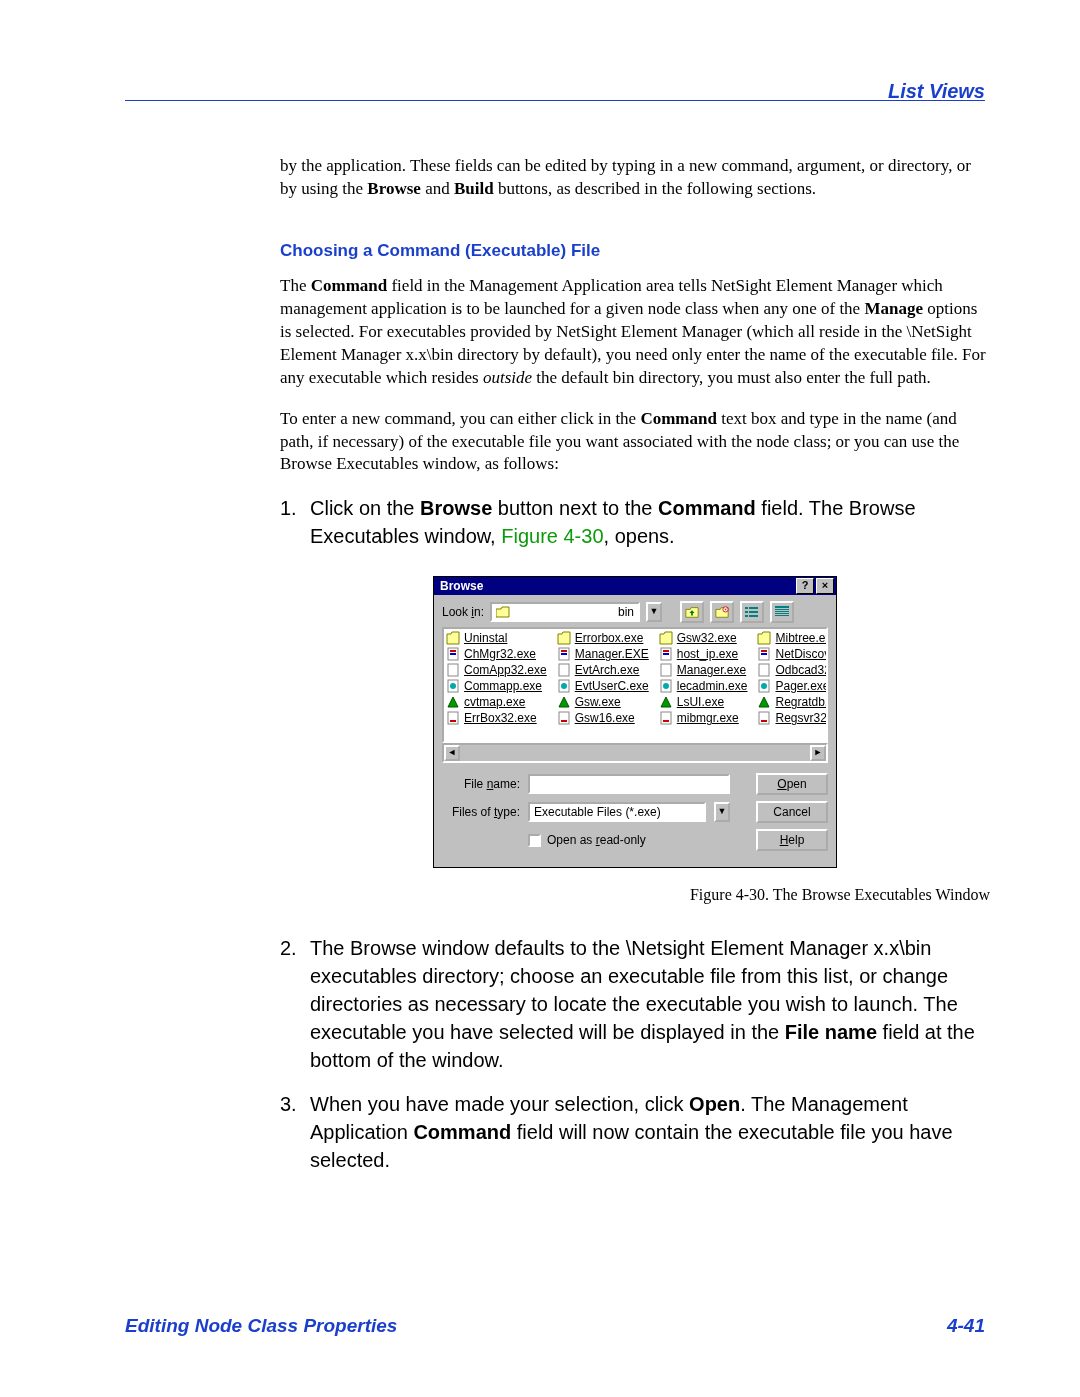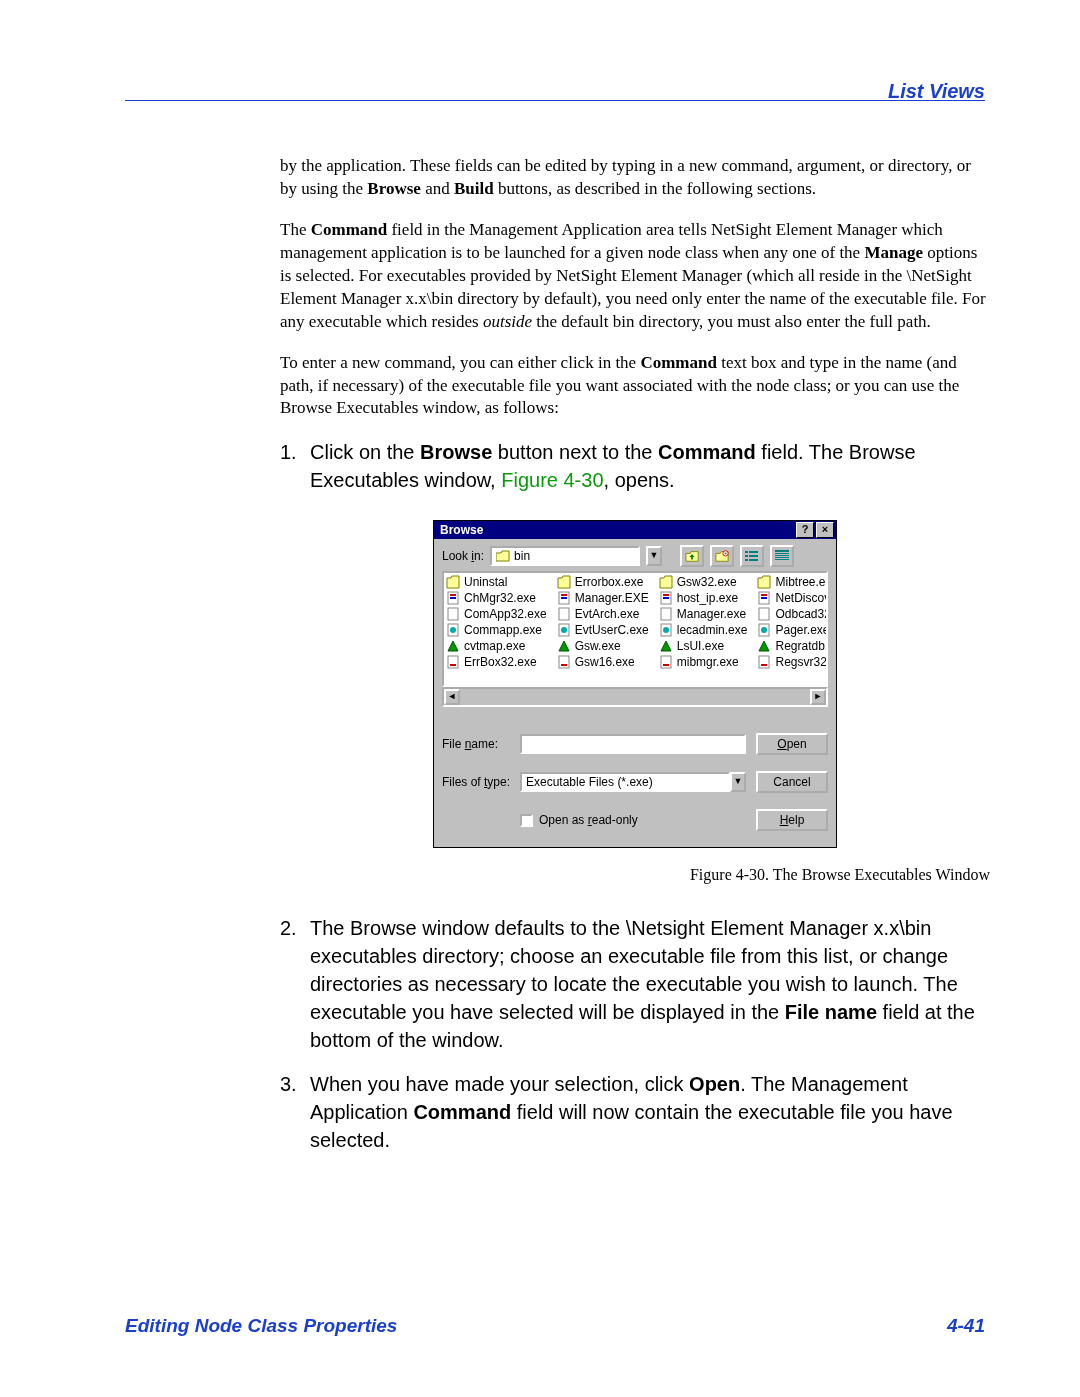--- a/index.html
+++ b/index.html
@@ -112,21 +112,21 @@
     background: #c0c0c0;
     border: 1px solid #fff;
     border-right-color: #000; border-bottom-color: #000;
     color: #000;
     font-weight: bold;
     font-size: 11px; line-height: 12px;
     text-align: center;
     margin-left: 2px;
   }
   .row { display: flex; align-items: center; padding: 6px 8px 2px 8px; gap: 6px; }
-  .label { font-size: 12px; }
+  .label { font-size: 12px; text-align: right; }
   .underline { text-decoration: underline; }
   .sunken {
     background: #fff;
     border: 2px inset #fff;
     height: 20px;
     box-sizing: border-box;
     padding: 0 4px;
     display: flex;
     align-items: center;
   }
@@ -152,42 +152,42 @@
   .filelist {
     margin: 2px 8px 0 8px;
     background: #fff;
     border: 2px inset #fff;
     height: 108px;
     display: flex;
     overflow: hidden;
     padding: 2px;
     gap: 10px;
   }
-  .column { display: flex; flex-direction: column; gap: 2px; flex: 0 0 auto; }
+  .column { display: flex; flex-direction: column; gap: 2px; flex: 0 0 auto; text-decoration: underline; }
   .fileitem { display: flex; align-items: center; gap: 4px; white-space: nowrap; }
   .ficon { width: 14px; height: 14px; flex-shrink: 0; display: inline-flex; align-items: center; justify-content: center; }
   .hscroll {
     margin: 0 8px 6px 8px;
     height: 16px;
     background: #c0c0c0;
     border: 2px inset #fff;
     display: flex;
     justify-content: space-between;
   }
   .hscroll .arrow {
     width: 16px; height: 100%;
     background: #c0c0c0;
     border: 2px outset #fff;
     box-sizing: border-box;
     text-align: center;
     font-size: 9px;
     line-height: 10px;
   }
   .bottom { padding: 4px 8px 10px 8px; }
-  .form-row { display: flex; align-items: center; margin-bottom: 6px; margin-top: 16px; }
+  .form-row { display: flex; align-items: center; gap: 8px; margin-bottom: 6px; }
   .form-label { width: 78px; }
   .btn {
     width: 72px; height: 22px;
     background: #c0c0c0;
     border: 2px outset #fff;
     box-sizing: border-box;
     text-align: center;
     font-size: 12px;
     line-height: 18px;
   }
@@ -205,20 +205,21 @@
 <div class="page">
   <div class="header-right">List Views</div>
   <div class="header-rule"></div>
 
   <div class="content">
 
     <p class="body-para">
       <span>by the application. These fields can be edited by typing in a new command, argument, or directory, or by using the </span><strong>Browse</strong><span> and </span><strong>Build</strong><span> buttons, as described in the following sections.</span>
     </p>
 
+    <h4 class="section">Choosing a Command (Executable) File</h4>
 
     <p class="body-para">
       <span>The </span><strong>Command</strong><span> field in the Management Application area tells NetSight Element Manager which management application is to be launched for a given node class when any one of the </span><strong>Manage</strong><span> options is selected. For executables provided by NetSight Element Manager (which all reside in the \NetSight Element Manager x.x\bin directory by default), you need only enter the name of the executable file. For any executable which resides </span><span class="italic">outside</span><span> the default bin directory, you must also enter the full path.</span>
     </p>
 
     <p class="body-para">
       <span>To enter a new command, you can either click in the </span><strong>Command</strong><span> text box and type in the name (and path, if necessary) of the executable file you want associated with the node class; or you can use the Browse Executables window, as follows:</span>
     </p>
 
     <ol class="steps">
@@ -234,21 +235,21 @@
           <div class="titlebar-buttons">
             <div class="sysbtn">?</div>
             <div class="sysbtn">×</div>
           </div>
         </div>
 
         <div class="row">
           <span class="label">
             <span>Look </span><span class="underline">i</span><span>n:</span>
           </span>
-          <div class="sunken" style="width:150px;">
+          <div class="sunken" style="width:150px;justify-content:space-between;">
             <span class="ficon">
               <svg width="14" height="12" viewBox="0 0 14 12">
                   <polygon points="0,3 5,3 6,1 13,1 13,11 0,11" fill="#ffff99" stroke="#808000"></polygon>
                 </svg>
             </span>
             <span style="margin-left:4px;">bin</span>
           </div>
           <div class="combo-drop">▼</div>
           <div style="width:6px;"></div>
           <div class="toolbtn">

